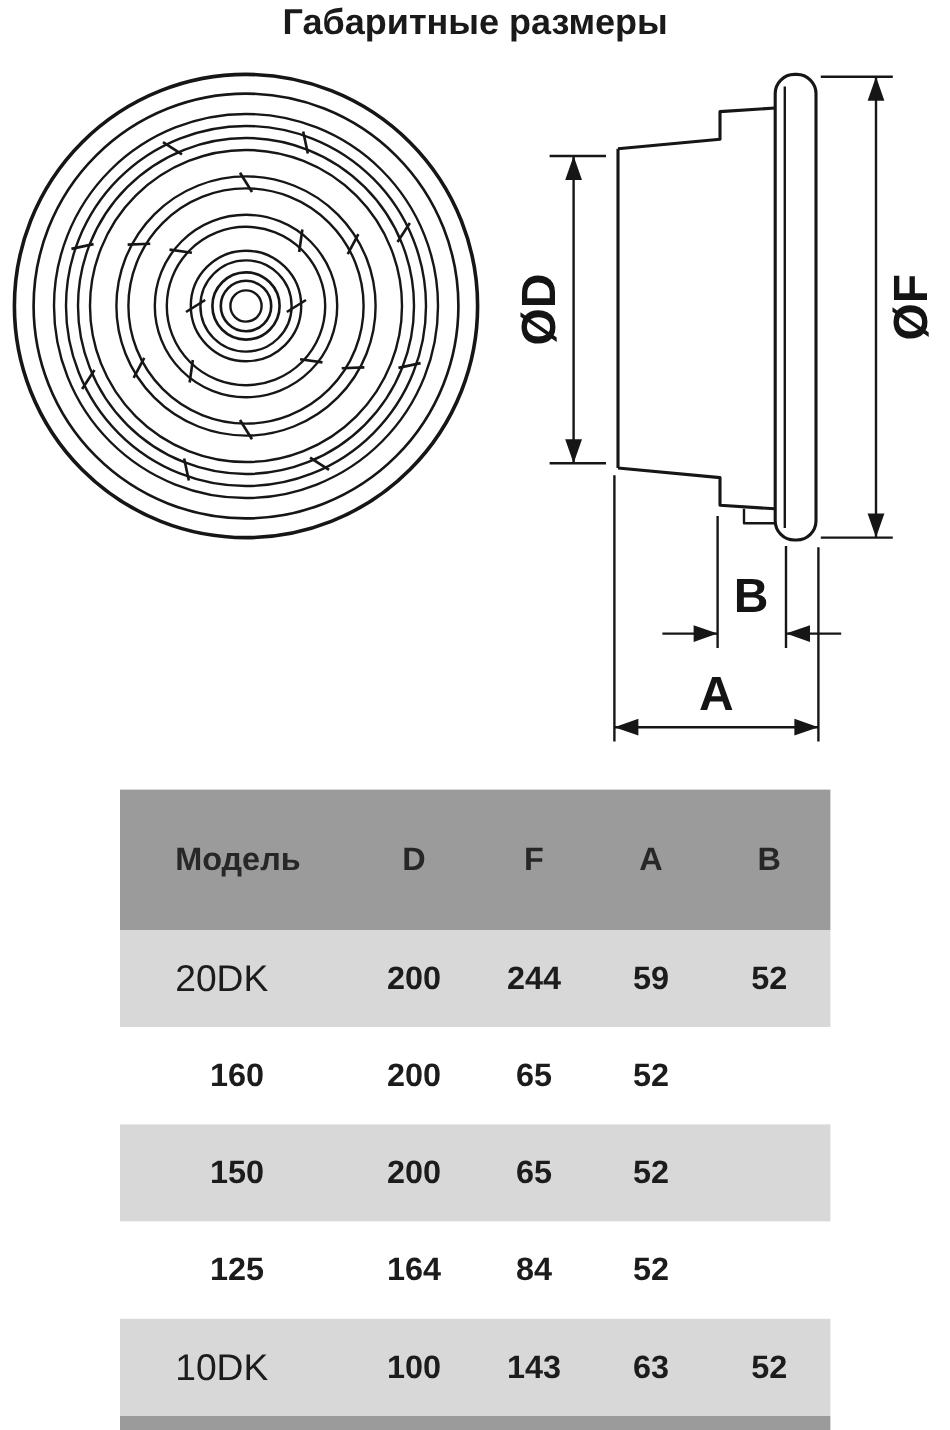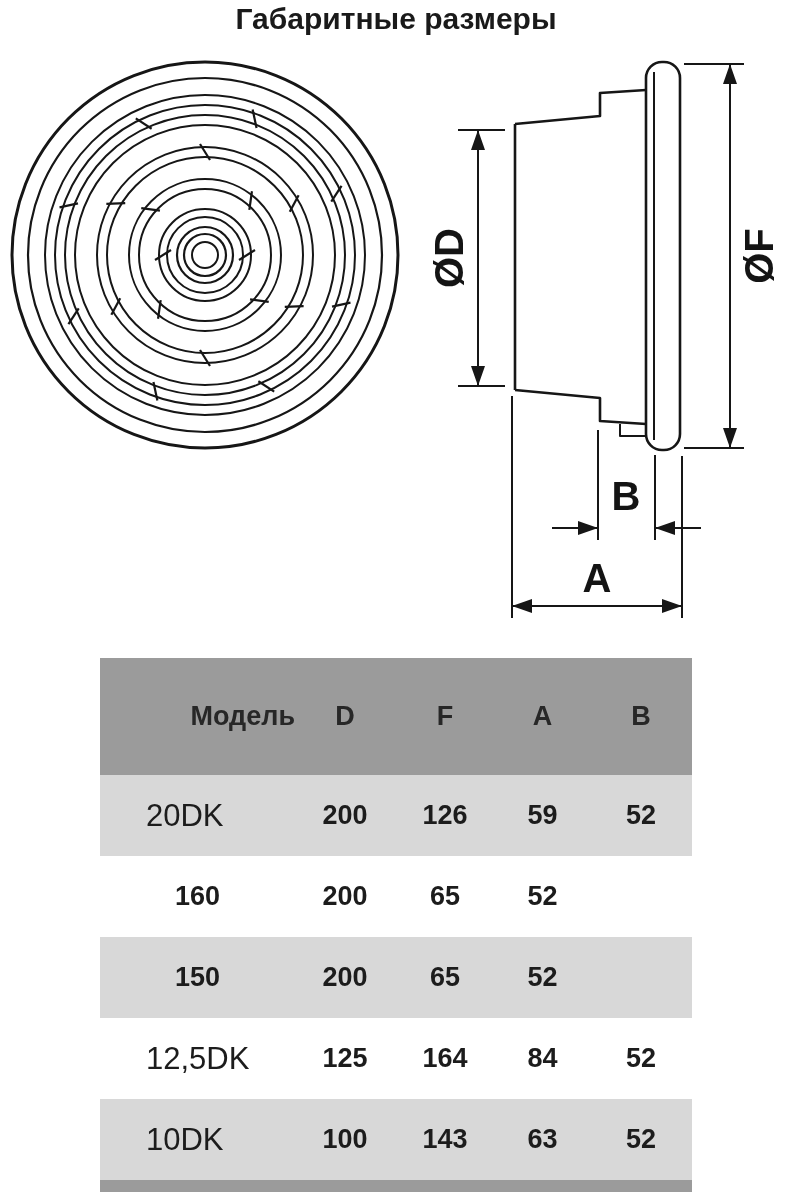--- a/index.html
+++ b/index.html
@@ -24,21 +24,21 @@
     align-items:center;
   }
   .thead {
     height:117px; background:#9b9b9b;
     font-weight:700; font-size:27px; color:#272727;
   }
   .trow { height:81px; font-size:27px; color:#1c1c1c; }
   .trow.shade { background:#d8d8d8; }
   .trow.plain { background:#ffffff; }
   .cell-model { padding-left:46px; font-weight:400; font-size:31px; }
-  .head-model { padding-left:46px;text-align:right; }
+  .head-model { padding-left:46px; }
   .cell-num, .head-num { text-align:center; }
   .cell-num { font-weight:700; }
   .footer-strip {
     position:absolute; left:100px; top:1180px; width:592px; height:12px;
     background:#9b9b9b;
   }
 </style>
 </head>
 <body>
 
@@ -180,41 +180,40 @@
       <div class="head-model">Модель</div>
       <div class="head-num">D</div>
       <div class="head-num">F</div>
       <div class="head-num">A</div>
       <div class="head-num">B</div>
     </div>
 
     <div class="trow shade">
       <div class="cell-model">20DK</div>
       <div class="cell-num">200</div>
-      <div class="cell-num">126</div>
+      <div class="cell-num">244</div>
       <div class="cell-num">59</div>
       <div class="cell-num">52</div>
     </div>
 
     <div class="trow plain">
       <div class="cell-num">160</div>
       <div class="cell-num">200</div>
       <div class="cell-num">65</div>
       <div class="cell-num">52</div>
     </div>
 
     <div class="trow shade">
       <div class="cell-num">150</div>
       <div class="cell-num">200</div>
       <div class="cell-num">65</div>
       <div class="cell-num">52</div>
     </div>
 
     <div class="trow plain">
-      <div class="cell-model">12,5DK</div>
       <div class="cell-num">125</div>
       <div class="cell-num">164</div>
       <div class="cell-num">84</div>
       <div class="cell-num">52</div>
     </div>
 
     <div class="trow shade">
       <div class="cell-model">10DK</div>
       <div class="cell-num">100</div>
       <div class="cell-num">143</div>

